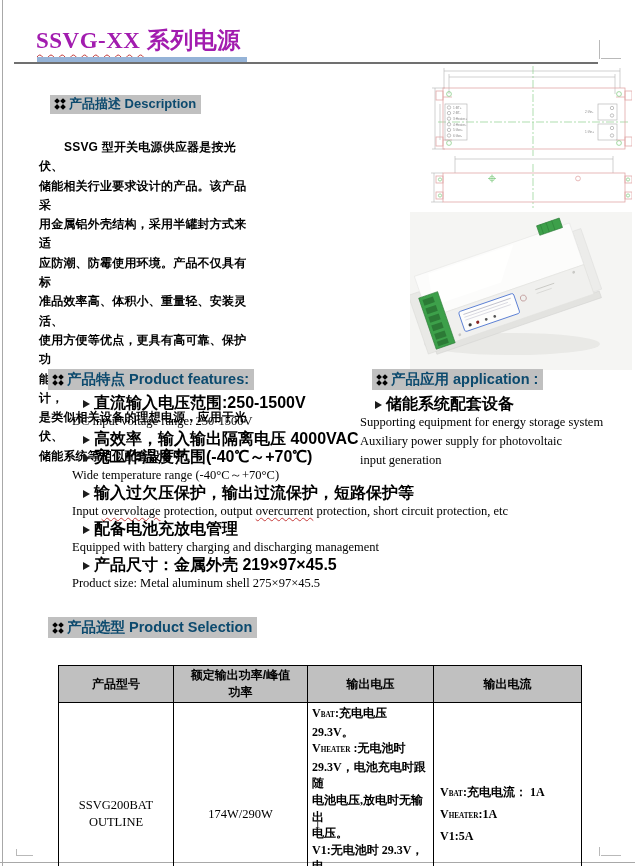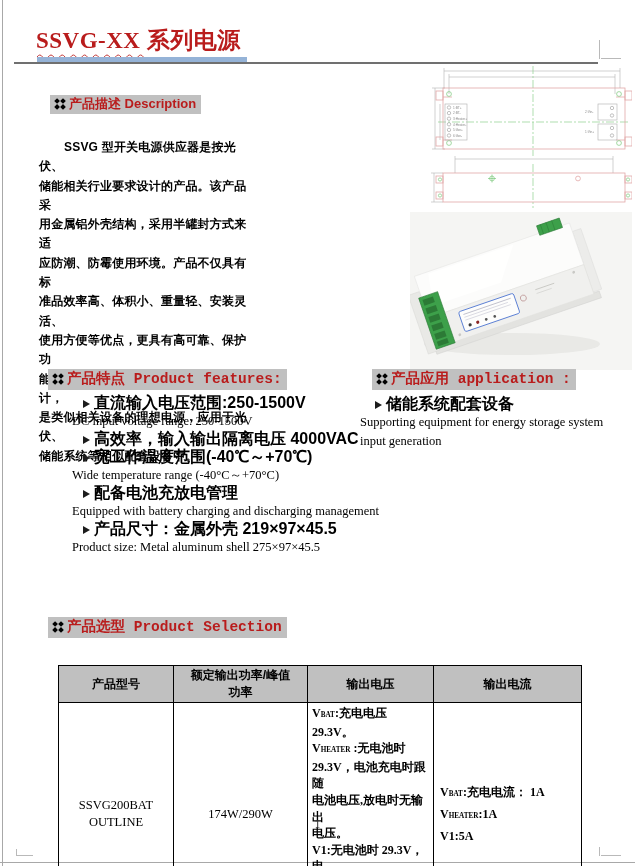--- a/index.html
+++ b/index.html
@@ -8,32 +8,32 @@
     font-family:"Liberation Sans", sans-serif;color:#000;overflow:hidden;
   }
   .abs{position:absolute;}
   
   .edge-left{left:2px;top:0;width:1px;height:866px;background:#a8a8a8;}
   .edge-bottom{left:0;top:862px;width:635px;height:1px;background:#a8a8a8;}
   .crop{background:#b9b9b9;}
   
   .doc-title{
     left:36px;top:25px;font-family:"Liberation Serif",serif;font-weight:bold;
-    font-size:23px;letter-spacing:.5px;color:#b91c1c;white-space:nowrap;
+    font-size:23px;letter-spacing:.5px;color:#a21caf;white-space:nowrap;
   }
   .squiggle-svg{left:37px;top:53px;}
   .accent-bar{left:37px;top:57px;width:210px;height:6px;}
   .title-rule{left:14px;top:62px;width:584px;height:2px;background:#707070;}
   
   .sec-h{
-    position:absolute;background:#c0c0c0;color:#b91c1c;font-weight:bold;
+    position:absolute;background:#c0c0c0;color:#0c4a6e;font-weight:bold;
     padding:2px 5px 2px 4px;white-space:nowrap;line-height:1.15;
   }
   .sec-h.small{font-size:13px;}
-  .sec-h.big{font-size:14.5px;font-family:Liberation Mono, monospace;}
+  .sec-h.big{font-size:14.5px;font-family:Liberation Sans, sans-serif;}
   
   .dmd{display:inline-block;position:relative;width:13px;height:12px;margin-right:2px;vertical-align:-2px;}
   .dmd::before{
     content:"";position:absolute;left:7px;top:1px;width:4px;height:4px;background:#000;
     transform:rotate(45deg);transform-origin:2px 2px;
     box-shadow:-4.2px 4.2px 0 #000, 4.2px 4.2px 0 #000, 0 8.4px 0 #000;
   }
   
   .desc-p{
     left:39px;top:138px;width:219px;font-size:12px;line-height:19.3px;
@@ -226,30 +226,33 @@
   </g>
 </svg>
 
 <div class="sec-h big" style="left:48px;top:369px;"><span class="dmd"></span><span>产品特点 Product features:</span></div>
 <div class="abs feat-list">
   <div class="li-zh"><span class="tri"></span><span>直流输入电压范围:250-1500V</span></div>
   <div class="li-en"><span>DC input voltage range: 250-1500V</span></div>
   <div class="li-zh"><span class="tri"></span><span>高效率，输入输出隔离电压 4000VAC</span></div>
   <div class="li-zh"><span class="tri"></span><span>宽工作温度范围(-40℃～+70℃)</span></div>
   <div class="li-en"><span>Wide temperature range (-40°C～+70°C)</span></div>
+  <div class="li-zh"><span class="tri"></span><span>输入过欠压保护，输出过流保护，短路保护等</span></div>
+  <div class="li-en"><span>Input <span class="squiggle">overvoltage</span> protection, output <span class="squiggle">overcurrent</span> protection, short circuit protection, etc</span></div>
   <div class="li-zh"><span class="tri"></span><span>配备电池充放电管理</span></div>
   <div class="li-en"><span>Equipped with battery charging and discharging management</span></div>
   <div class="li-zh"><span class="tri"></span><span>产品尺寸：金属外壳 219×97×45.5</span></div>
   <div class="li-en"><span>Product size: Metal aluminum shell 275×97×45.5</span></div>
 </div>
 
 <div class="sec-h big" style="left:372px;top:369px;"><span class="dmd"></span><span>产品应用 application :</span></div>
 <div class="abs app-list">
   <div class="li-zh"><span class="tri"></span><span>储能系统配套设备</span></div>
   <div class="li-en"><span>Supporting equipment for energy storage system</span></div>
+  <div class="li-en"><span>Auxiliary power supply for photovoltaic</span></div>
   <div class="li-en"><span>input generation</span></div>
 </div>
 
 <div class="sec-h big" style="left:48px;top:617px;"><span class="dmd"></span><span>产品选型 Product Selection</span></div>
 
 <table class="sel-table">
   <colgroup>
       <col style="width:115px">
       <col style="width:134px">
       <col style="width:126px">

